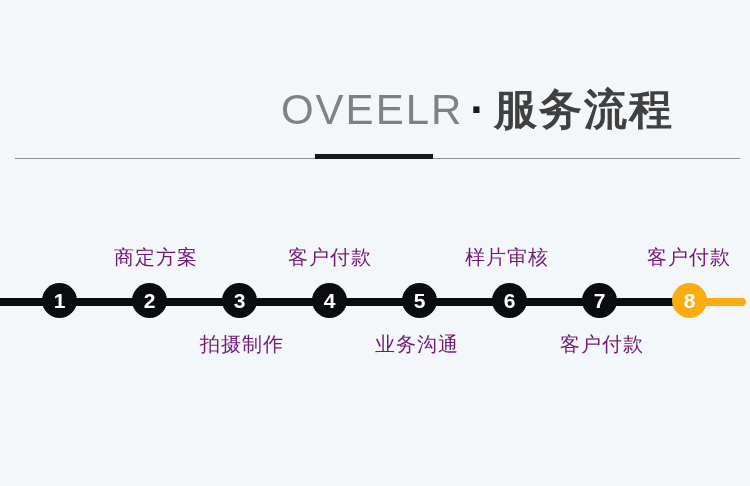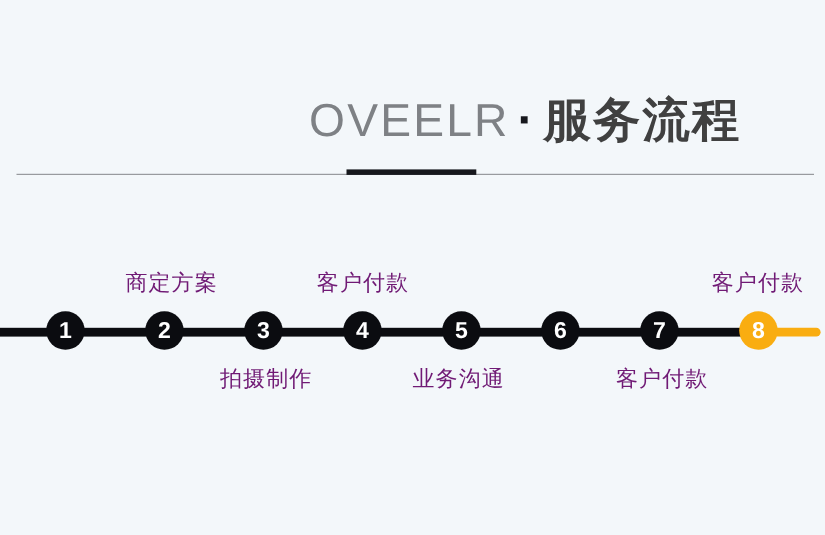--- a/index.html
+++ b/index.html
@@ -66,20 +66,21 @@
   <div class="divider-line"></div>
   <div class="divider-accent"></div>
 
   <div class="track black"></div>
   <div class="track orange" style="background: rgb(249, 173, 17);"></div>
 
   <div class="lbl above l2">商定方案</div>
   <div class="lbl below l3">拍摄制作</div>
   <div class="lbl above l4">客户付款</div>
   <div class="lbl below l5">业务沟通</div>
+  <div class="lbl above l6">样片审核</div>
   <div class="lbl below l7">客户付款</div>
   <div class="lbl above l8">客户付款</div>
 
   <div class="node n1">1</div>
   <div class="node n2">2</div>
   <div class="node n3">3</div>
   <div class="node n4">4</div>
   <div class="node n5">5</div>
   <div class="node n6">6</div>
   <div class="node n7">7</div>

